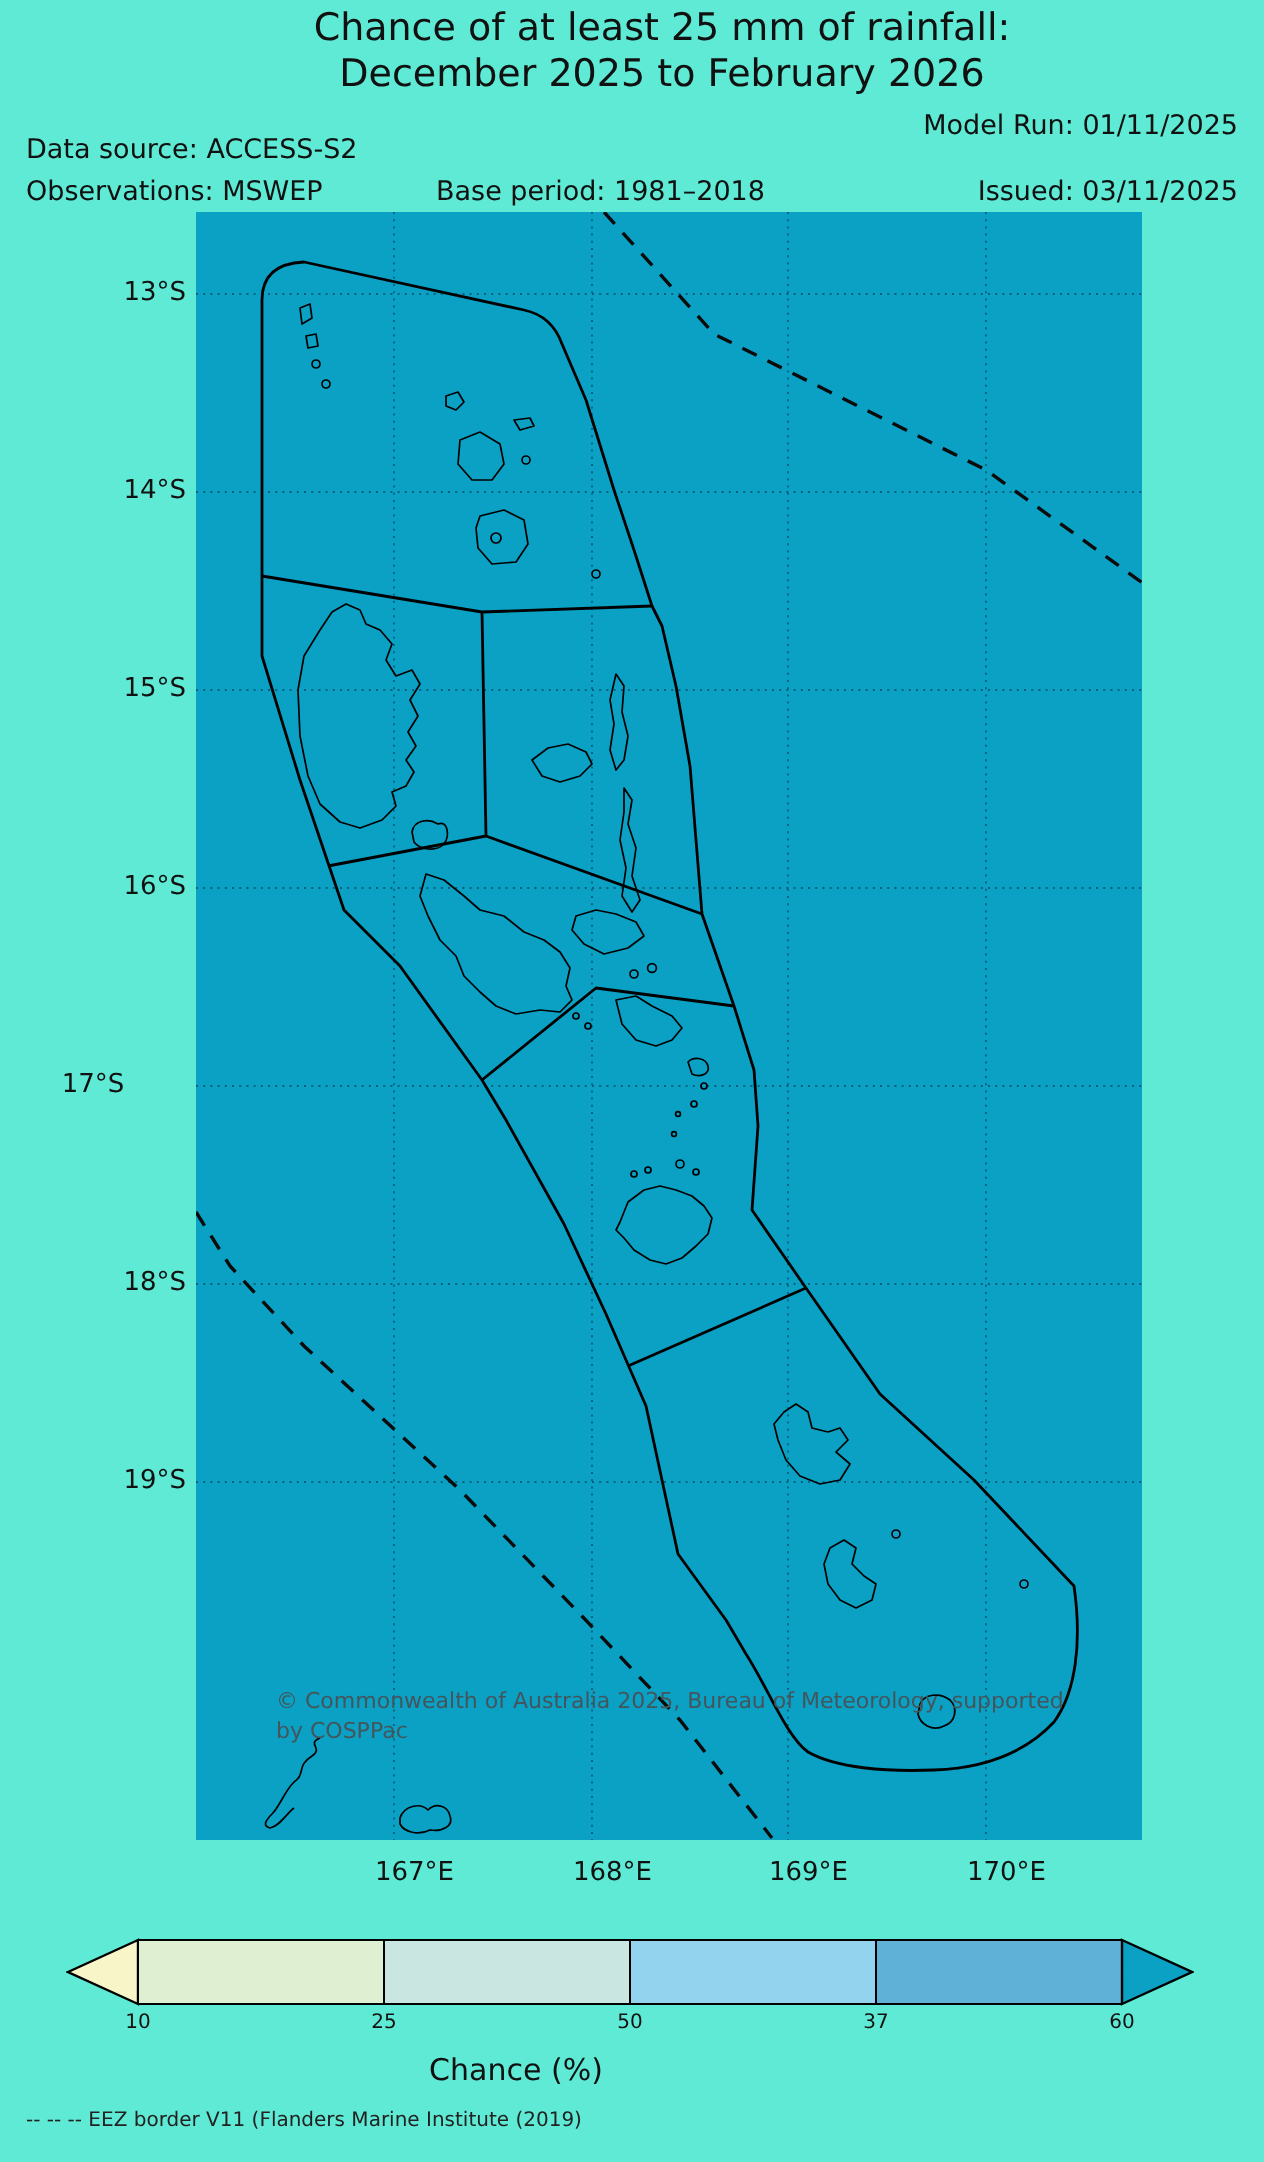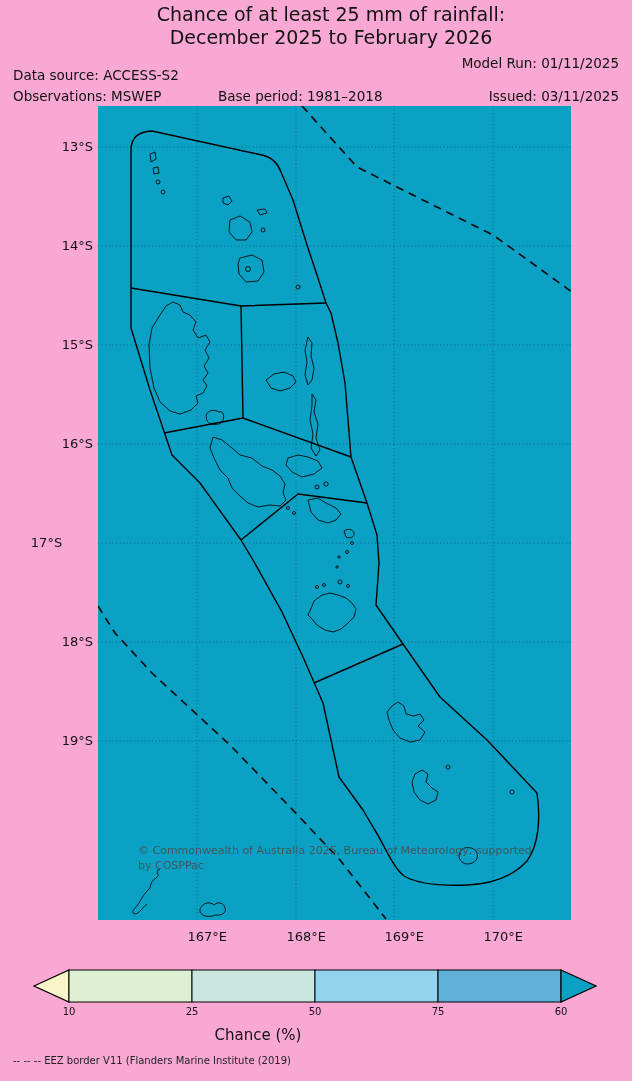--- a/index.html
+++ b/index.html
@@ -1,17 +1,17 @@
 <!DOCTYPE html>
 <html><head>
 <meta charset="utf-8">
 <style>
   html,body{margin:0;padding:0;background:#fff;}
   body{width:632px;height:1081px;font-family:"DejaVu Sans","Liberation Sans",sans-serif;color:#000;}
-  #fig{position:relative;width:632px;height:1081px;background:#f9a8d4;overflow:hidden;}
+  #fig{position:relative;width:632px;height:1081px;background:#5eead4;overflow:hidden;}
   .title-block{position:absolute;left:30px;width:602px;top:3px;text-align:center;font-size:19px;line-height:23px;color:#111;}
   .meta{position:absolute;font-size:13.5px;line-height:17px;color:#111;white-space:nowrap;}
   .map-wrap{position:absolute;left:98px;top:106px;width:473px;height:814px;}
   .map-wrap svg{display:block;}
   .copyright{position:absolute;left:40px;top:737px;font-size:11px;line-height:15px;color:#44555c;white-space:nowrap;}
   .lat-label{position:absolute;left:0;width:93px;text-align:right;font-size:13px;height:18px;line-height:18px;color:#111;}
   .lon-label{position:absolute;top:929px;width:60px;text-align:right;font-size:13px;color:#111;}
   .cbar{position:absolute;left:33px;top:969px;}
   .cbar-tick{position:absolute;top:1006px;width:40px;text-align:center;font-size:10px;color:#111;}
   .cbar-title{position:absolute;left:0;width:516px;top:1026px;text-align:center;font-size:15px;color:#111;}
@@ -156,20 +156,20 @@
       <rect x="159" y="1" width="123" height="32" stroke="#000" stroke-width="1" fill="#c9e7e0"></rect>
       <rect x="282" y="1" width="123" height="32" stroke="#000" stroke-width="1" fill="#93d3ee"></rect>
       <rect x="405" y="1" width="123" height="32" stroke="#000" stroke-width="1" fill="#5fb1d8"></rect>
       <polygon points="528,1 563,17 528,33" stroke="#000" stroke-width="1.2" fill="#0aa1c5"></polygon>
     </svg>
   </div>
 
   <div class="cbar-tick" style="left:49px;">10</div>
   <div class="cbar-tick" style="left:172px;">25</div>
   <div class="cbar-tick" style="left:295px;">50</div>
-  <div class="cbar-tick" style="left:418px;">75</div>
+  <div class="cbar-tick" style="left:418px;">37</div>
   <div class="cbar-tick" style="left:541px;">60</div>
 
   <div class="cbar-title">Chance (%)</div>
 
   <div class="footnote">-- -- -- EEZ border V11 (Flanders Marine Institute (2019)</div>
 
 </div>
 
 </body></html>

